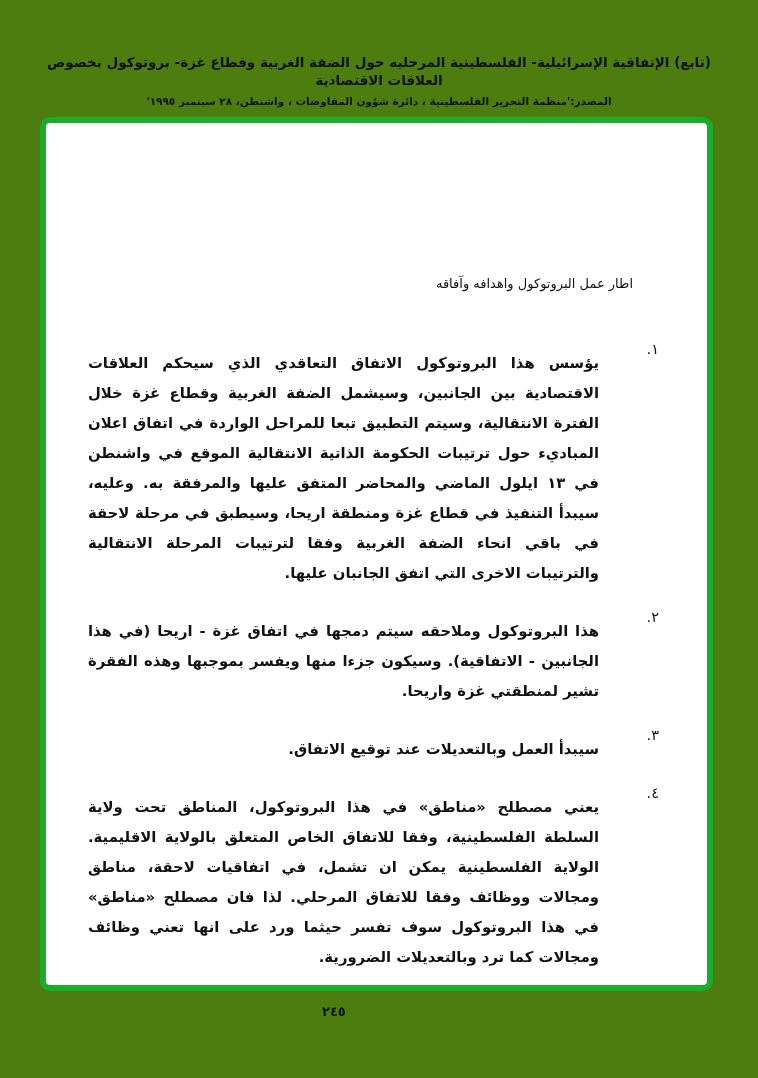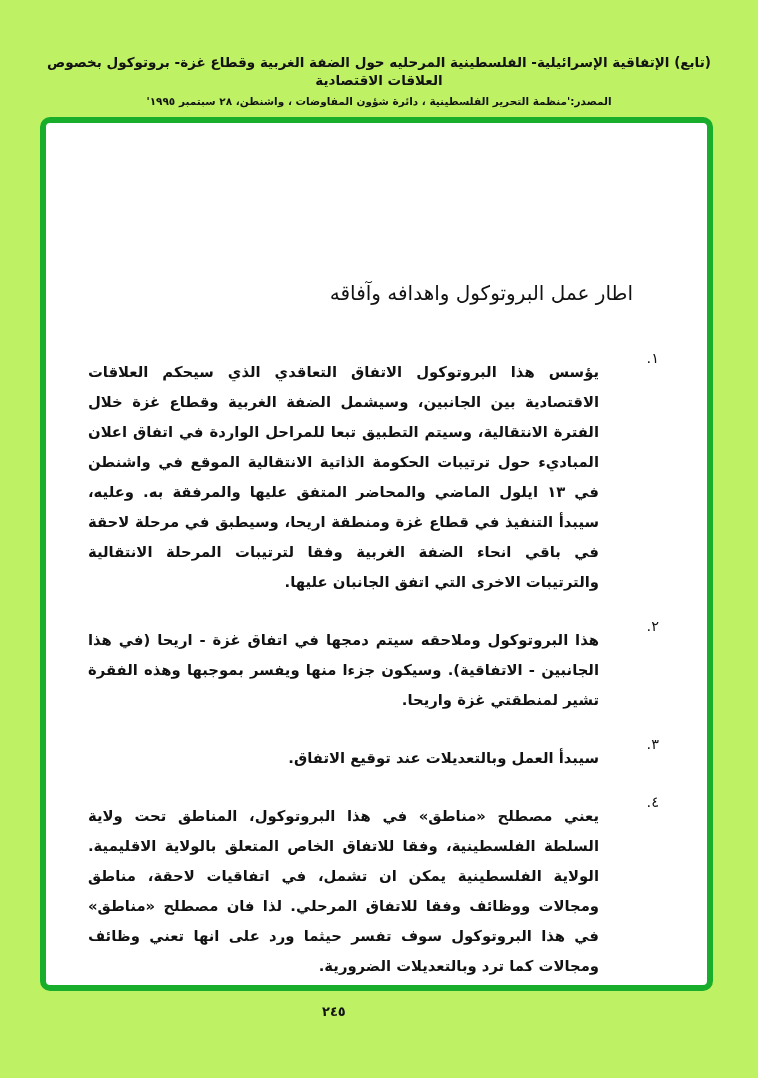--- a/index.html
+++ b/index.html
@@ -6,21 +6,21 @@
     margin: 0;
     padding: 0;
     background: #ffffff;
     font-family: "DejaVu Sans", sans-serif;
     color: #121212;
   }
   .page {
     position: relative;
     width: 758px;
     height: 1078px;
-    background: #bef264;
+    background: #4d7c0f;
     direction: rtl;
     overflow: hidden;
   }
 
   
   .doc-header {
     position: absolute;
     top: 53px;
     left: 20px;
     right: 20px;
@@ -67,23 +67,23 @@
     margin-right: 26px;
     margin-bottom: 38px;
   }
   .article-title {
     font-weight: bold;
     font-size: 17px;
     line-height: 24px;
   }
   .article-subtitle {
     font-weight: normal;
-    font-size: 20px;
+    font-size: 13px;
     line-height: 24px;
-    margin-top: 16px;
+    margin-top: 7px;
   }
 
   
   .items { }
   .item {
     display: flex;
     flex-direction: row; 
     align-items: flex-start;
     margin: 0;
   }

